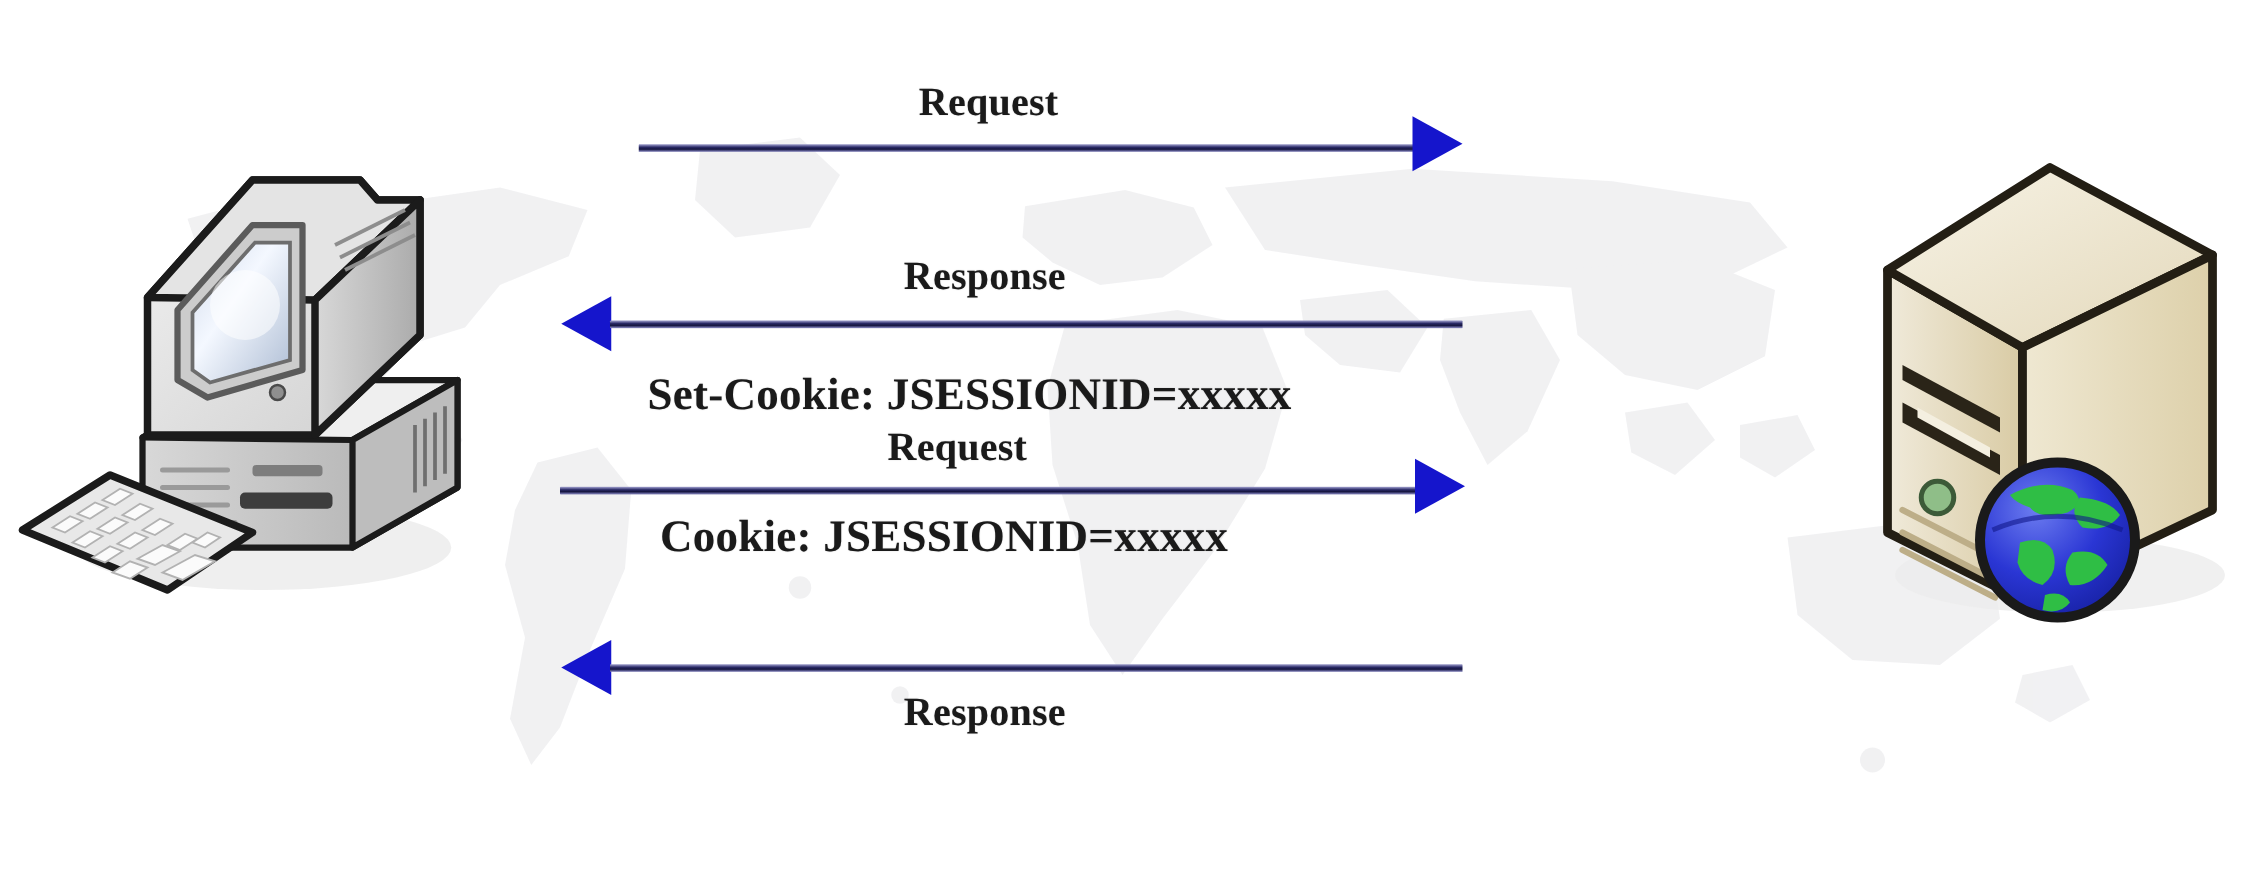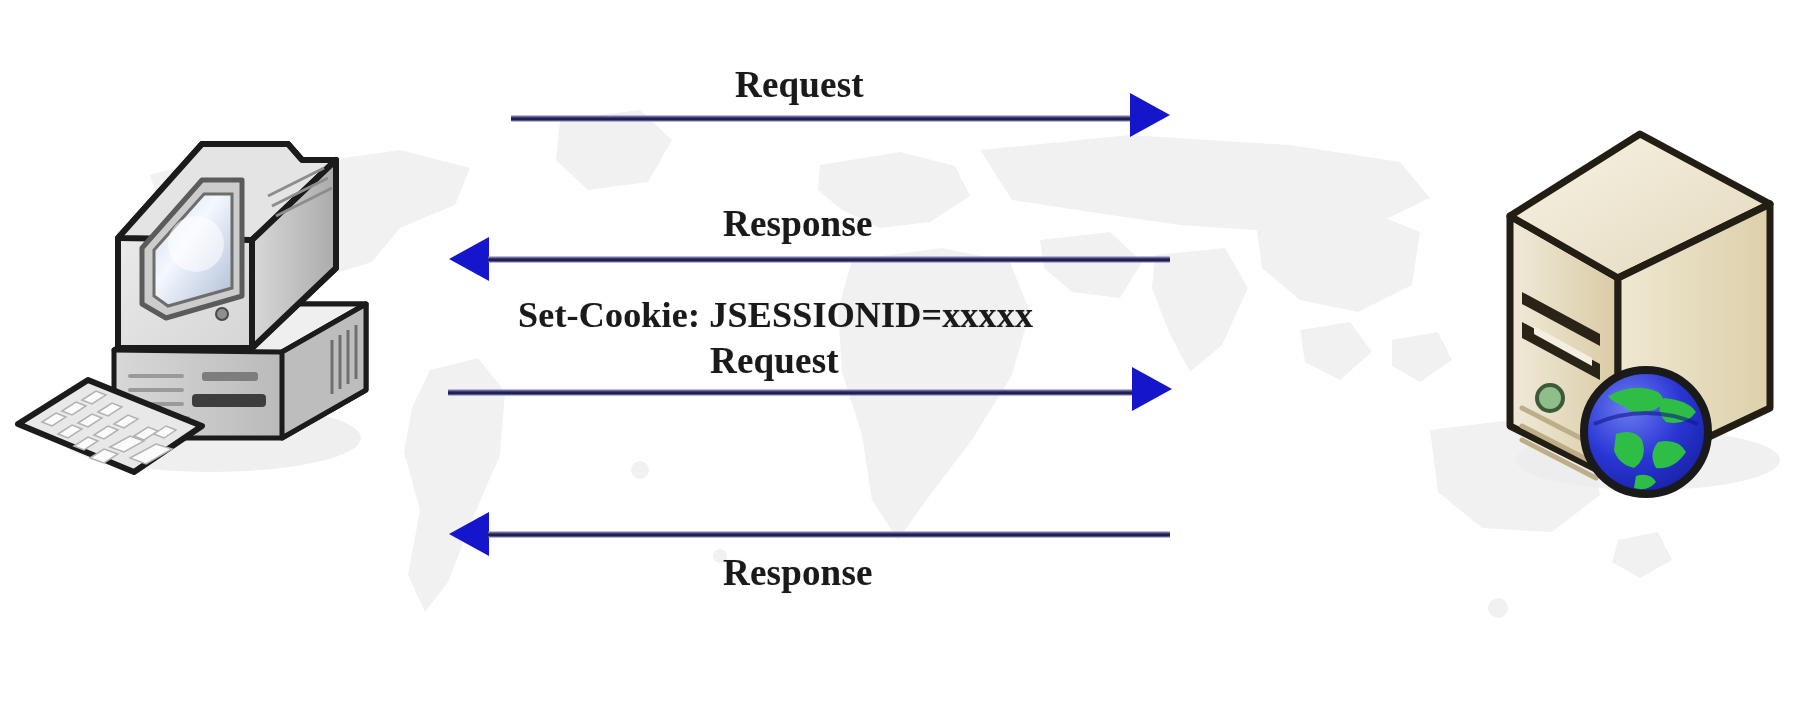--- a/index.html
+++ b/index.html
@@ -26,21 +26,21 @@
 
   
   .msg-label{
     position:absolute;
     color:#1a1a1a;
     font-weight:700;
     white-space:nowrap;
     letter-spacing:.2px;
     text-shadow:0 0 1px rgba(0,0,0,.25);
   }
-  .title-lbl{ font-size:37px; }
+  .title-lbl{ font-size:32px; }
   .sub-lbl  { font-size:36px; }
 
   .arrow-line{
     position:absolute;
     height:7px;
     background:linear-gradient(to bottom,
         rgba(255,255,255,.0) 0%,
         #8f8fc0 12%,
         #2a2a66 40%,
         #15153f 62%,
@@ -239,18 +239,19 @@
   <div class="arrow-head right" style="left:1130px; top:93px;"></div>
 
   <div class="msg-label title-lbl" style="left:723px; top:202px;">Response</div>
   <div class="arrow-head left" style="left:449px; top:237px;"></div>
   <div class="arrow-line" style="left:488px; top:256px; width:682px;"></div>
   <div class="msg-label sub-lbl" style="left:518px; top:294px;">Set-Cookie: JSESSIONID=xxxxx</div>
 
   <div class="msg-label title-lbl" style="left:710px; top:339px;">Request</div>
   <div class="arrow-line" style="left:448px; top:389px; width:690px;"></div>
   <div class="arrow-head right" style="left:1132px; top:367px;"></div>
+  <div class="msg-label sub-lbl" style="left:528px; top:408px;">Cookie: JSESSIONID=xxxxx</div>
 
   <div class="arrow-head left" style="left:449px; top:512px;"></div>
   <div class="arrow-line" style="left:488px; top:531px; width:682px;"></div>
   <div class="msg-label title-lbl" style="left:723px; top:551px;">Response</div>
 
 </div>
 
 </body></html>

